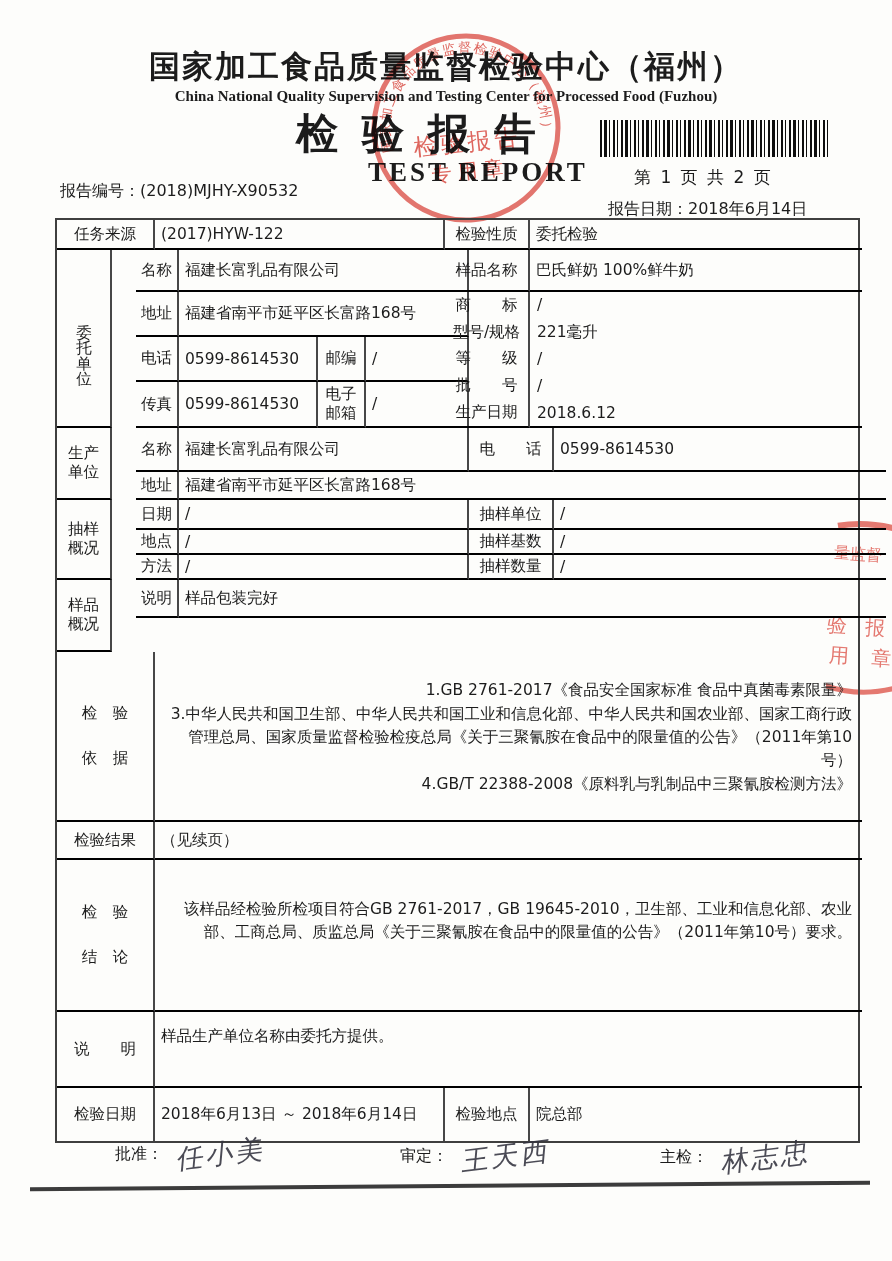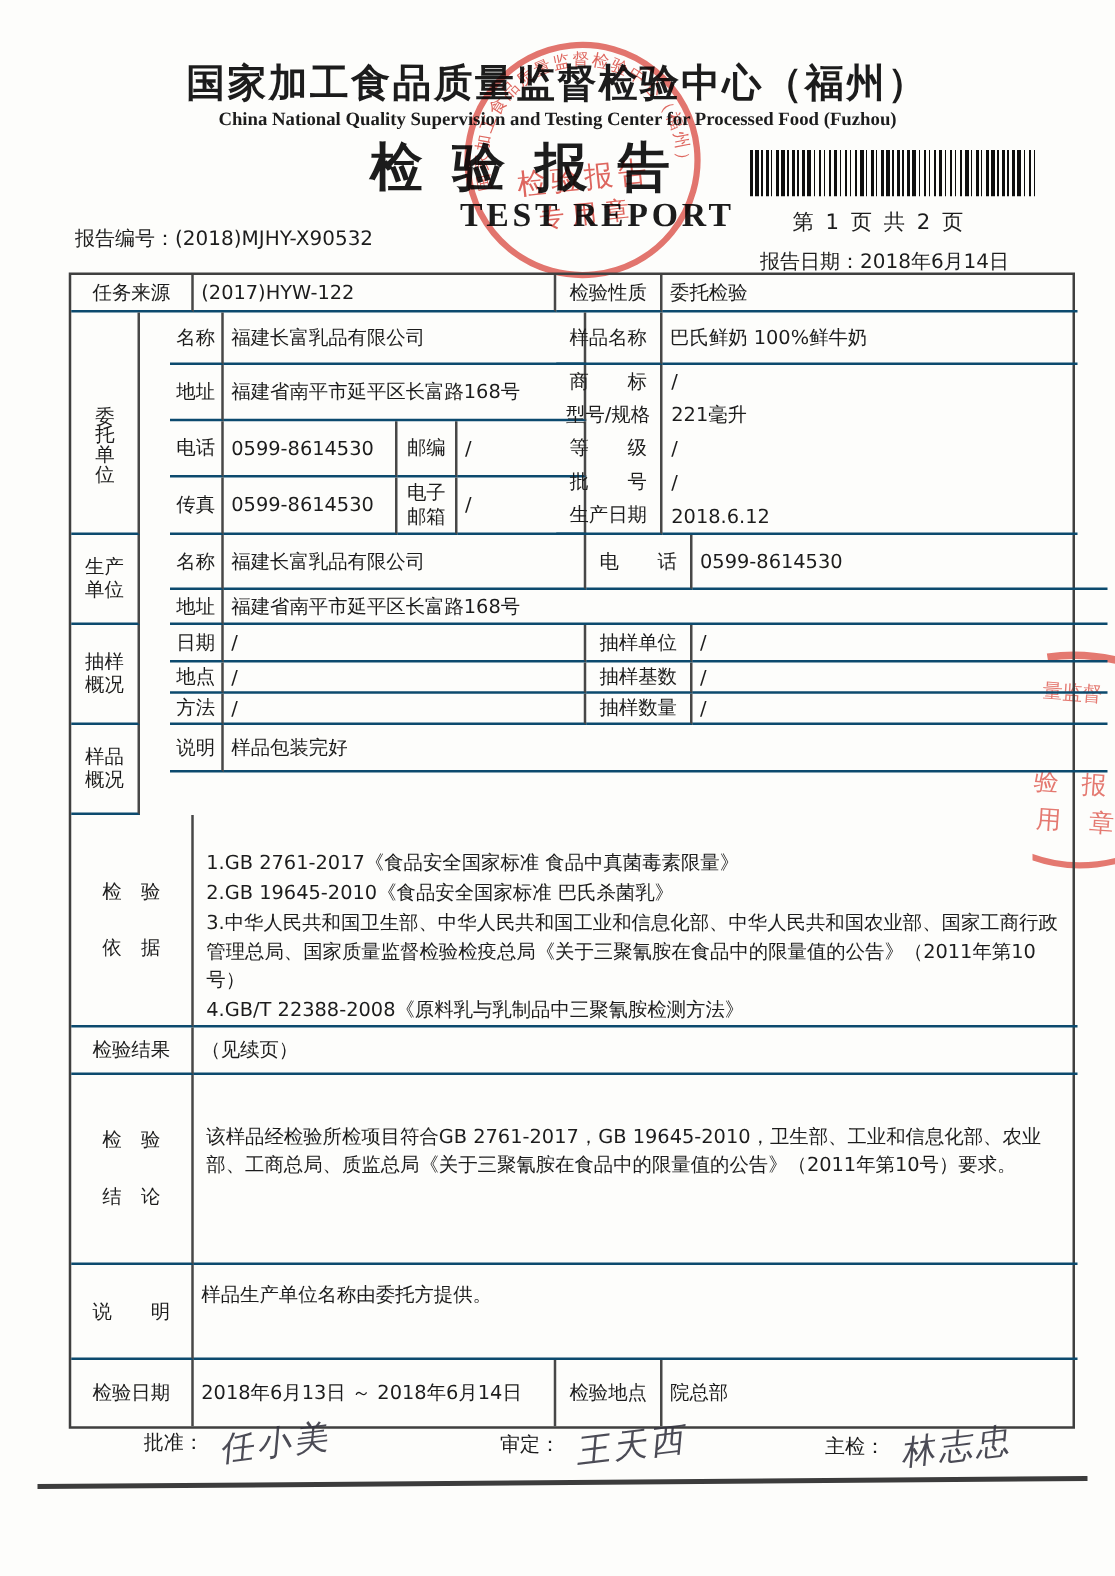--- a/index.html
+++ b/index.html
@@ -30,39 +30,39 @@
   .side-stamp{position:absolute;top:512px;left:826px;mix-blend-mode:multiply;opacity:.8;}
   
   .tbl{position:absolute;top:218px;left:55px;width:805px;border:2.5px solid #3f3f3f;
     box-sizing:border-box;font-size:15.5px;}
   .trow{display:flex;}
   .col{display:flex;flex-direction:column;}
   .cell{display:flex;align-items:center;box-sizing:border-box;padding:1px 6px;}
   .lbl{justify-content:center;text-align:center;padding:1px 2px;}
   .val{justify-content:flex-start;}
   .br{border-right:2px solid #474747;}
-  .bb{border-bottom:2px solid #0c4a6e;}
+  .bb{border-bottom:2px solid #000000;}
   .w55{width:55px;flex:none;} .w43{width:43px;flex:none;margin-left:24px;} .w85{width:85px;flex:none;}
   .w98{width:98px;flex:none;} .w103{width:103px;flex:none;} .w139{width:139px;flex:none;}
   .w48{width:48px;flex:none;} .w290{width:290px;flex:none;} .w332{width:332px;flex:none;}
   .w333{width:333px;flex:none;} .w417{width:417px;flex:none;} .w707{width:707px;flex:none;}
   .h30{height:30px;} .h42{height:42px;} .h45{height:45px;} .h46{height:46px;}
   .h44{height:44px;} .h28{height:28px;} .h27{height:39px;} .h25{height:25px;}
   .h34{height:34px;} .h38{height:38px;} .h36{height:53px;} .h72r{height:72px;}
   .h136{height:136px;} .h170{height:170px;} .h152{height:152px;} .h76{height:76px;}
   .h178{height:178px;}
   .vlbl{writing-mode:vertical-lr;text-orientation:upright;display:flex;align-items:center;
     justify-content:center;letter-spacing:16px;box-sizing:border-box;padding-top:10px;text-align:center;}
   .twoline{white-space:pre-line;line-height:1.25;}
   .biglbl{white-space:pre-line;line-height:2.9;}
   .stack{display:flex;flex-direction:column;justify-content:space-around;box-sizing:border-box;}
   .stack > div{display:flex;align-items:center;height:27px;}
   .stack .in-lbl{justify-content:center;}
   .stack .in-val{justify-content:flex-start;padding-left:7px;}
-  .blocktext{display:block;padding:24px 10px;line-height:1.48;align-items:flex-start;}
+  .blocktext{display:block;padding:24px 10px;line-height:1.48;align-items:flex-start;text-align:right;}
   .basis-line{margin:1px 0;}
   .concl{padding-top:38px;}
   
   .sig-band{position:absolute;top:1136px;left:55px;width:805px;height:44px;font-size:16px;}
   .sig{position:absolute;display:flex;align-items:center;}
   .sig-name{font-size:27px;color:#33333f;transform:rotate(-7deg) skewX(-12deg);
     margin-left:14px;opacity:.88;letter-spacing:3px;white-space:nowrap;}
   .rule{position:absolute;top:1184px;left:30px;width:840px;height:3.5px;background:#3c3c3c;
     transform:rotate(-0.45deg);}
   .notes{position:absolute;top:1192px;left:30px;width:840px;font-size:16px;font-weight:bold;line-height:1.35;}
@@ -215,21 +215,20 @@
           <div class="cell val w707 bb">样品包装完好</div>
         </div>
       </div>
     </div>
 
     <div class="trow h170">
       <div class="cell lbl w98 br bb biglbl">检　验
 依　据</div>
       <div class="cell w707 bb blocktext" style="padding-top:26px;">
         <div class="basis-line">1.GB 2761-2017《食品安全国家标准 食品中真菌毒素限量》</div>
-        <div class="basis-line">2.GB 19645-2010《食品安全国家标准 巴氏杀菌乳》</div>
         <div class="basis-line">3.中华人民共和国卫生部、中华人民共和国工业和信息化部、中华人民共和国农业部、国家工商行政管理总局、国家质量监督检验检疫总局《关于三聚氰胺在食品中的限量值的公告》（2011年第10号）</div>
         <div class="basis-line">4.GB/T 22388-2008《原料乳与乳制品中三聚氰胺检测方法》</div>
       </div>
     </div>
 
     <div class="trow h38">
       <div class="cell lbl w98 br bb">检验结果</div>
       <div class="cell val w707 bb">（见续页）</div>
     </div>
 

